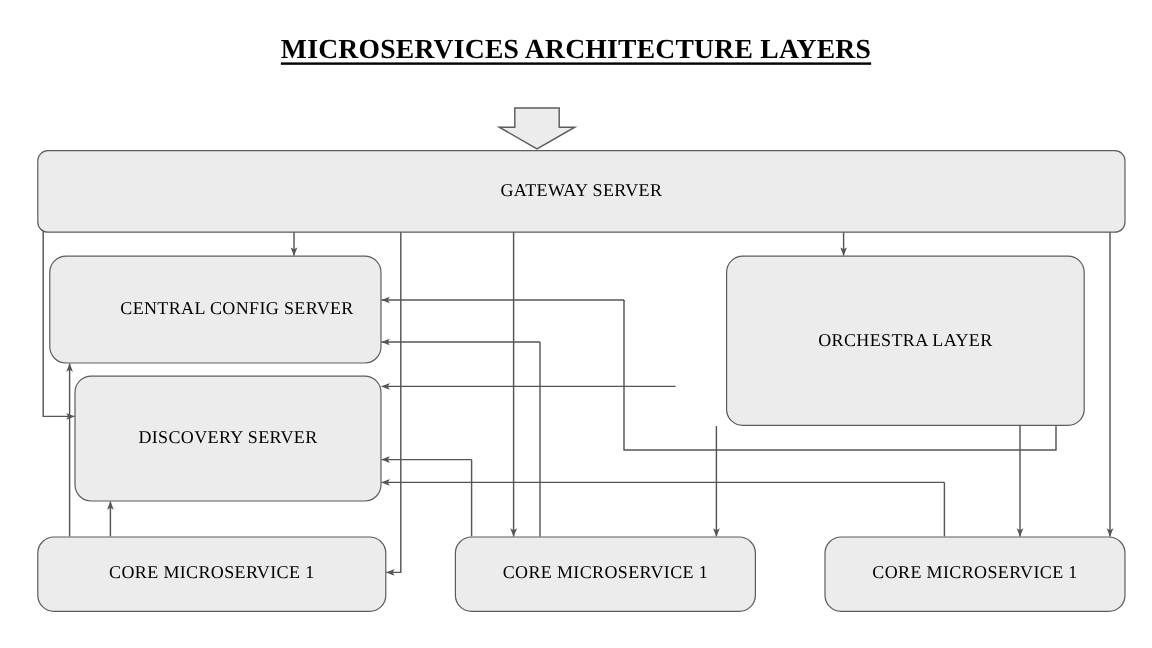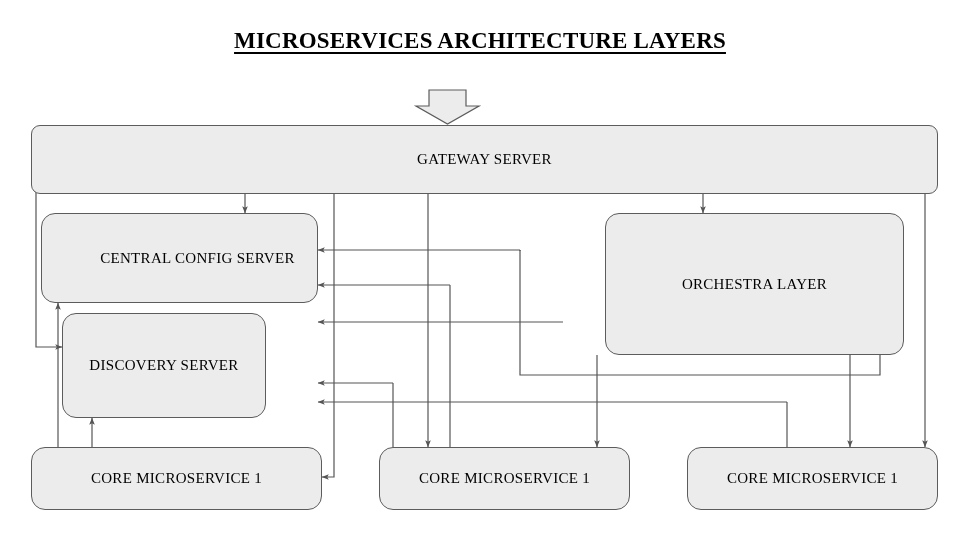--- a/index.html
+++ b/index.html
@@ -118,21 +118,21 @@
   </svg>
 
   <div class="node gateway" style="left:31px; top:125px; width:907px; height:69px;">
     <span class="node-label">GATEWAY SERVER</span>
   </div>
 
   <div class="node round" style="left:41px; top:213px; width:277px; height:90px;padding-left:36px;">
     <span class="node-label">CENTRAL CONFIG SERVER</span>
   </div>
 
-  <div class="node round" style="left:62px; top:313px; width:204px; height:105px;">
+  <div class="node round" style="left:62px; top:313px; width:256px; height:105px;">
     <span class="node-label">DISCOVERY SERVER</span>
   </div>
 
   <div class="node round" style="left:563px; top:213px; width:299px; height:142px;margin-left:42px;">
     <span class="node-label">ORCHESTRA LAYER</span>
   </div>
 
   <div class="node round" style="left:31px; top:447px; width:291px; height:63px;">
     <span class="node-label">CORE MICROSERVICE 1</span>
   </div>

